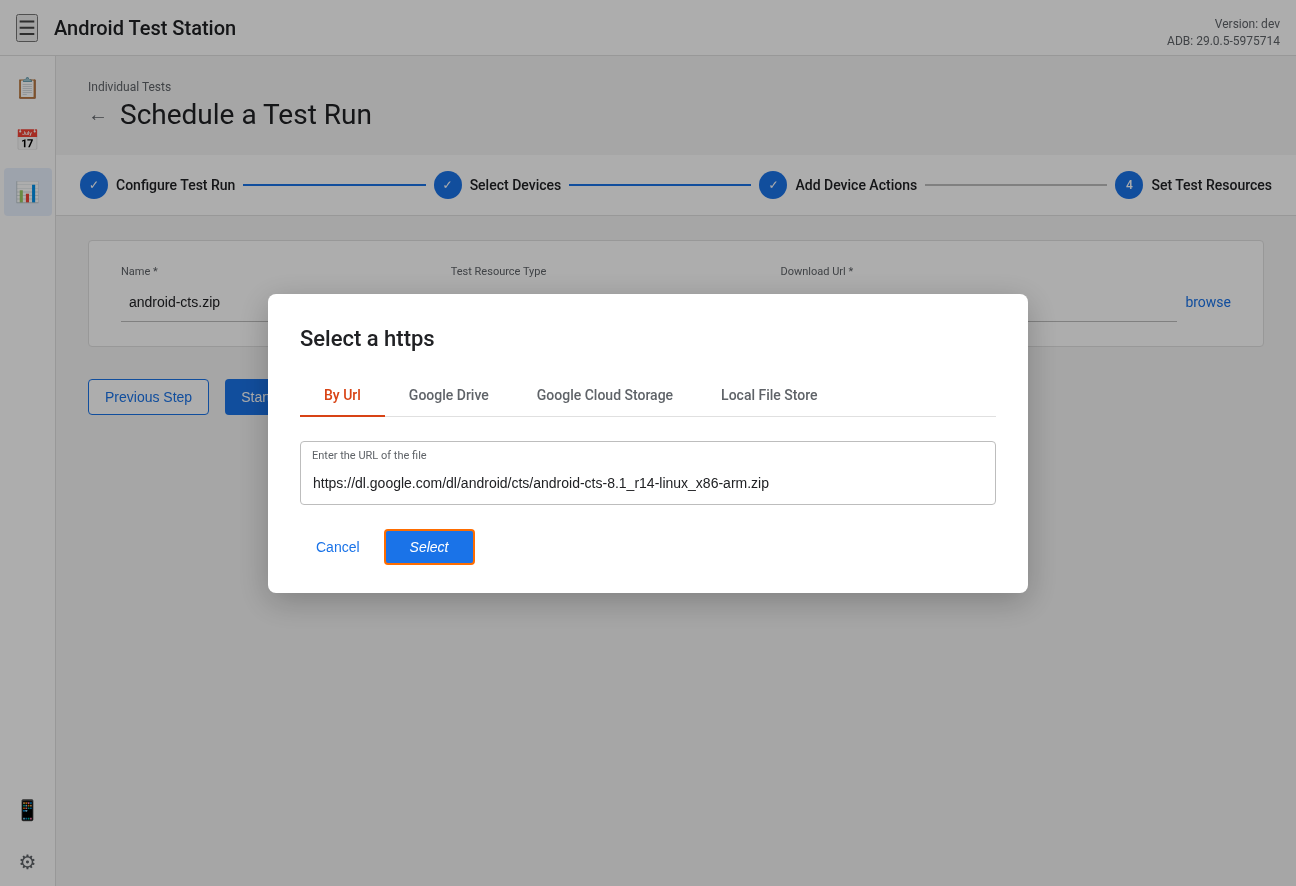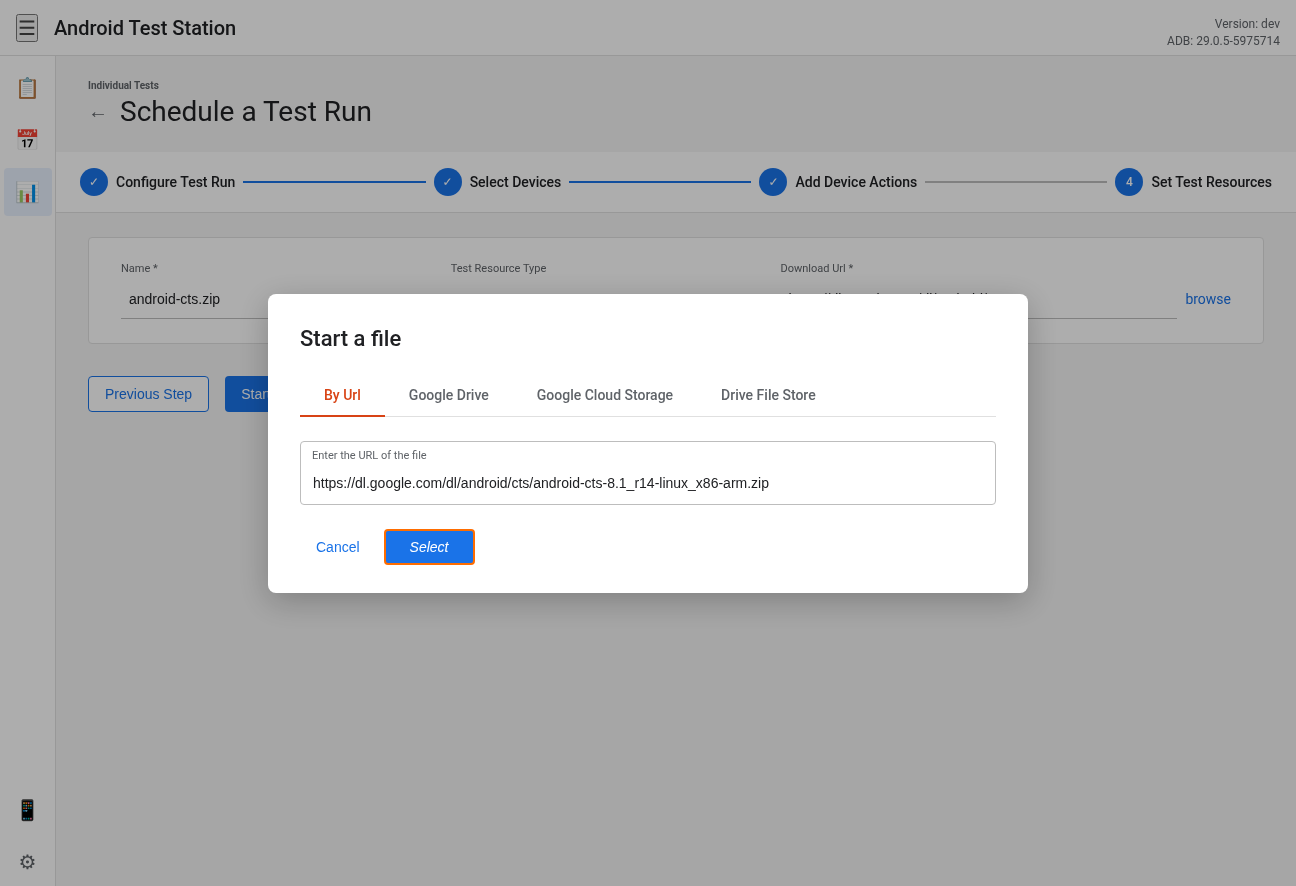--- a/index.html
+++ b/index.html
@@ -31,21 +31,21 @@
       justify-content: center; border-radius: 4px; cursor: pointer;
       color: #5f6368; font-size: 20px;
     }
     .sidebar-item.active { color: #1a73e8; background: #e8f0fe; }
     .sidebar-spacer { flex: 1; }
 
     
     .main { flex: 1; background: #f5f5f5; overflow-y: auto; padding: 24px 32px; }
 
     
-    .breadcrumb { font-size: 10px; color: #5f6368; margin-bottom: 4px; font-weight: bold; }
+    .breadcrumb { font-size: 12px; color: #5f6368; margin-bottom: 4px; }
     .page-header { display: flex; align-items: center; gap: 12px; margin-bottom: 24px; }
     .back-btn { font-size: 20px; color: #5f6368; cursor: pointer; background: none; border: none; }
     .page-title { font-size: 28px; font-weight: 400; color: #202124; }
 
     
     .stepper {
       display: flex; align-items: center; gap: 0;
       background: #fff; border-bottom: 1px solid #e0e0e0;
       padding: 16px 24px; margin: 0 -32px; margin-bottom: 24px;
     }
@@ -229,34 +229,34 @@
       <button class="btn-primary">Start Test Run</button>
       <button class="btn-text">Cancel</button>
     </div>
 
   </div>
 </div>
 
 <div class="overlay">
   <div class="dialog">
 
-    <div class="dialog-title">Start a file</div>
+    <div class="dialog-title">Select a https</div>
 
     <div class="tabs">
       <div class="tab active" style="border-bottom: 2px solid #d84315; color: #d84315;">
         <span>By Url</span>
       </div>
       <div class="tab">
         <span>Google Drive</span>
       </div>
       <div class="tab">
         <span>Google Cloud Storage</span>
       </div>
       <div class="tab">
-        <span>Drive File Store</span>
+        <span>Local File Store</span>
       </div>
     </div>
 
     <div class="dialog-field">
       <span class="dialog-field-label">Enter the URL of the file</span>
       <input class="dialog-input" type="text" value="https://dl.google.com/dl/android/cts/android-cts-8.1_r14-linux_x86-arm.zip" style="">
     </div>
 
     <div class="dialog-actions">
       <button class="btn-dialog-cancel">Cancel</button>

